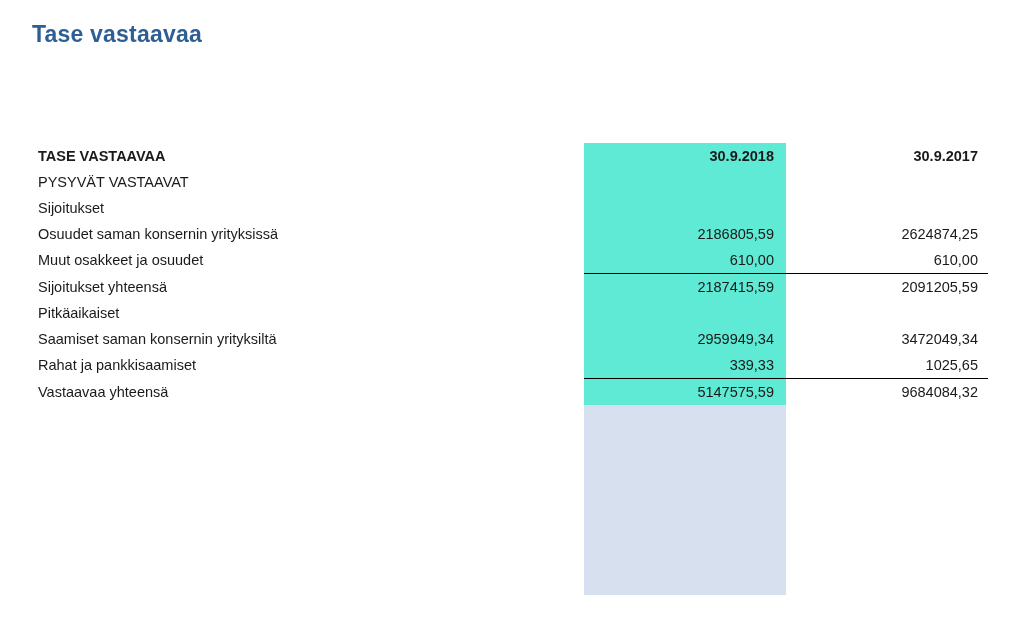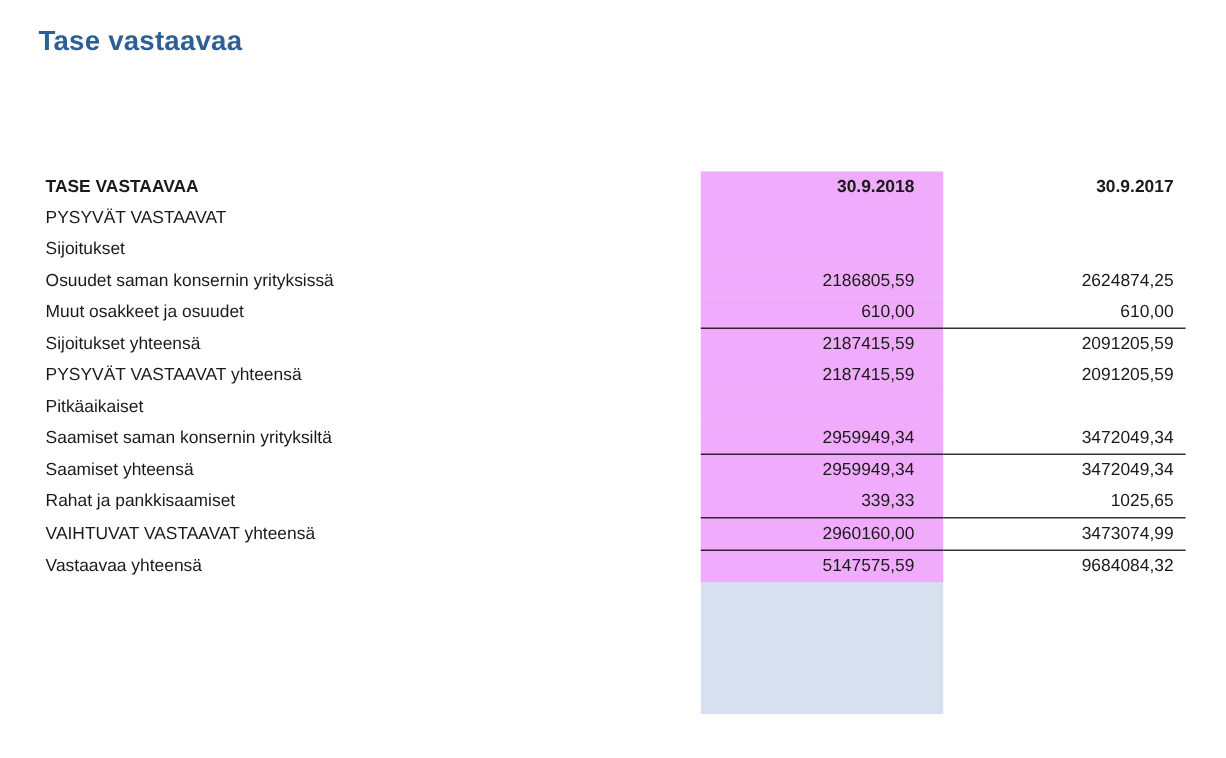--- a/index.html
+++ b/index.html
@@ -43,22 +43,22 @@
   col.c-cur   { width: 202px; }
   col.c-prev  { width: 202px; }
 
   td.label {
     text-align: left;
   }
   td.num {
     text-align: right;
   }
   td.cur {
-    background: #f0abfc;
-    padding-right: 24px;
+    background: #5eead4;
+    padding-right: 12px;
   }
   td.prev {
     padding-right: 10px;
   }
   
   .ind0 { padding-left: 2px; }
   .ind1 { padding-left: 11px; }
 
   .bold { font-weight: normal; }
 
@@ -120,48 +120,33 @@
         <td class="label ind1">Muut osakkeet ja osuudet</td>
         <td class="num cur">610,00</td>
         <td class="num prev">610,00</td>
       </tr>
       <tr class="rule-top">
         <td class="label ind1 bold">Sijoitukset yhteensä</td>
         <td class="num cur bold">2187415,59</td>
         <td class="num prev bold">2091205,59</td>
       </tr>
       <tr>
-        <td class="label ind0 bold">PYSYVÄT VASTAAVAT yhteensä</td>
-        <td class="num cur bold">2187415,59</td>
-        <td class="num prev bold">2091205,59</td>
-      </tr>
-      <tr>
         <td class="label ind1 bold">Pitkäaikaiset</td>
         <td class="num cur bold"></td>
         <td class="num prev bold"></td>
       </tr>
       <tr>
         <td class="label ind1">Saamiset saman konsernin yrityksiltä</td>
         <td class="num cur">2959949,34</td>
         <td class="num prev">3472049,34</td>
       </tr>
-      <tr class="rule-top">
-        <td class="label ind1 bold">Saamiset yhteensä</td>
-        <td class="num cur bold">2959949,34</td>
-        <td class="num prev bold">3472049,34</td>
-      </tr>
       <tr>
         <td class="label ind1">Rahat ja pankkisaamiset</td>
         <td class="num cur">339,33</td>
         <td class="num prev">1025,65</td>
-      </tr>
-      <tr class="rule-top">
-        <td class="label ind0 bold">VAIHTUVAT VASTAAVAT yhteensä</td>
-        <td class="num cur bold">2960160,00</td>
-        <td class="num prev bold">3473074,99</td>
       </tr>
       <tr class="rule-top">
         <td class="label ind0 bold">Vastaavaa yhteensä</td>
         <td class="num cur bold">5147575,59</td>
         <td class="num prev bold">9684084,32</td>
       </tr>
     </tbody>
 </table>
 
 </body></html>

